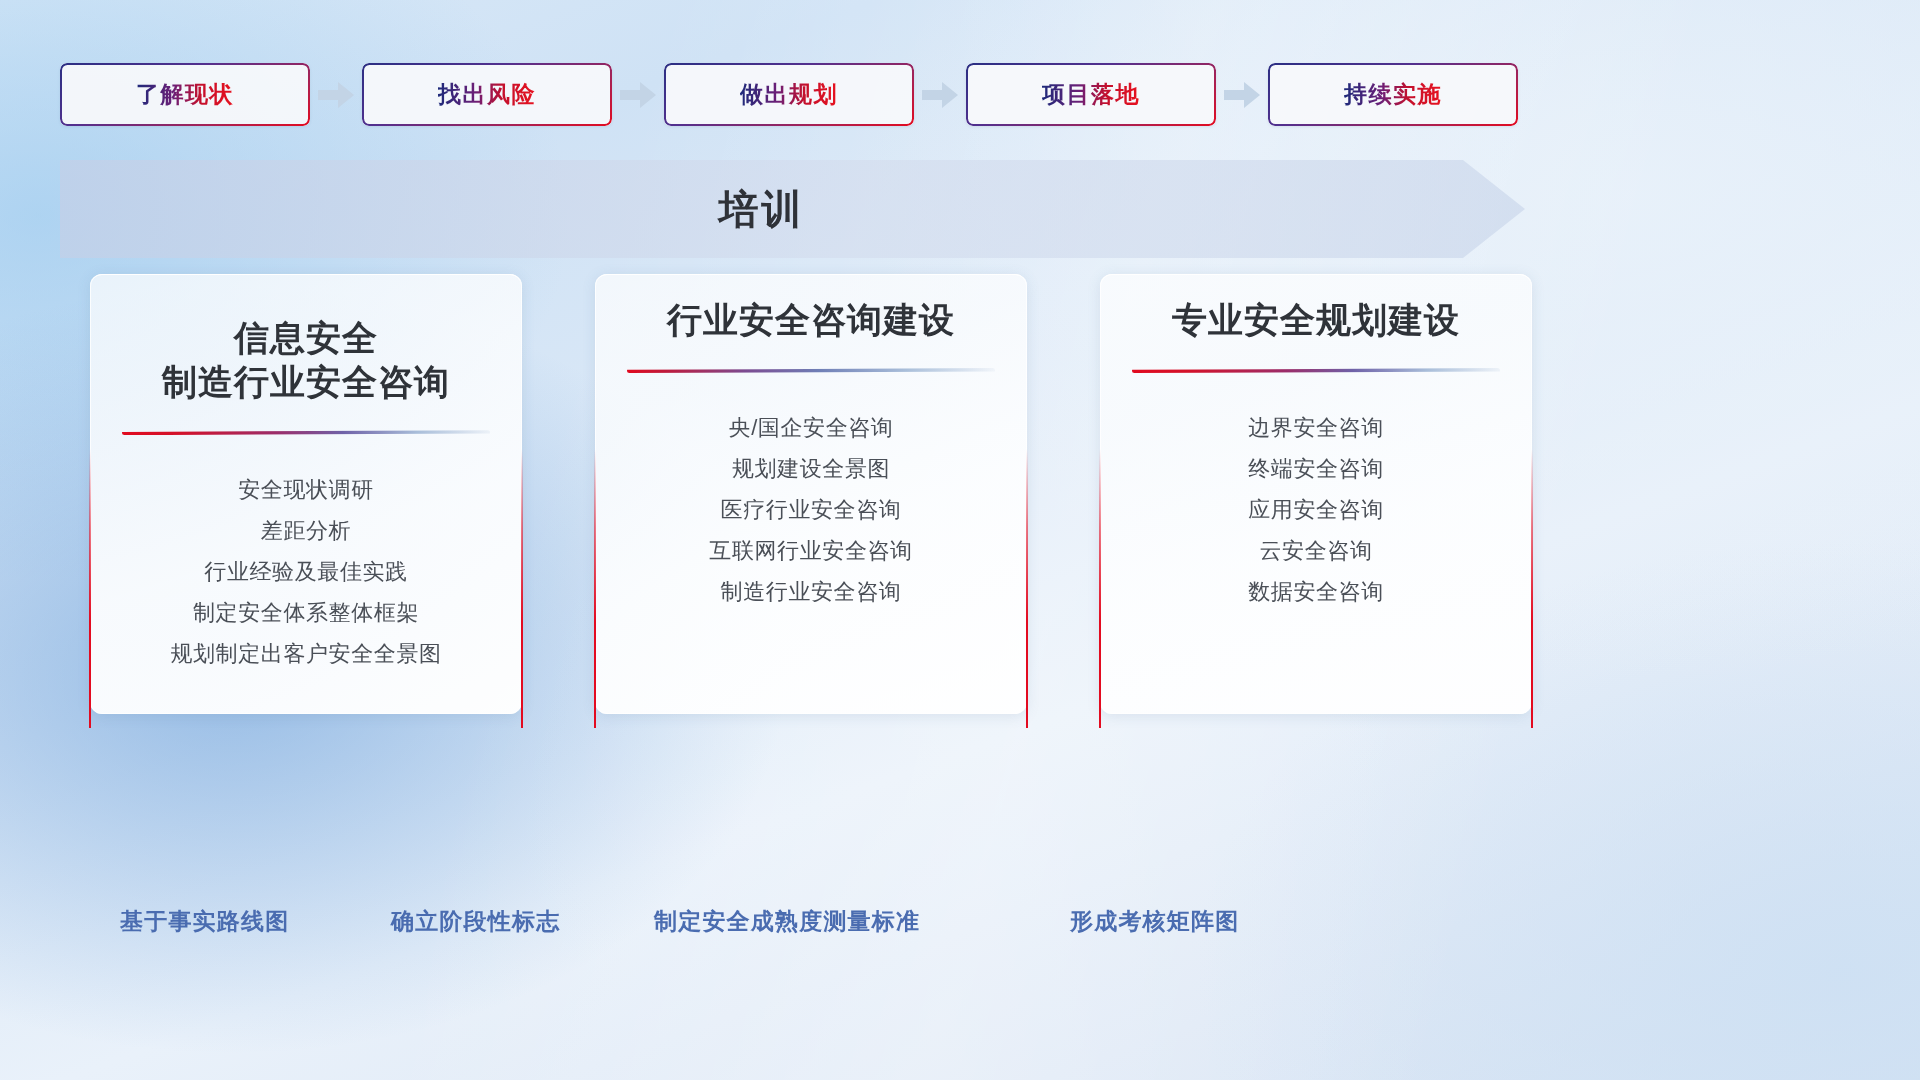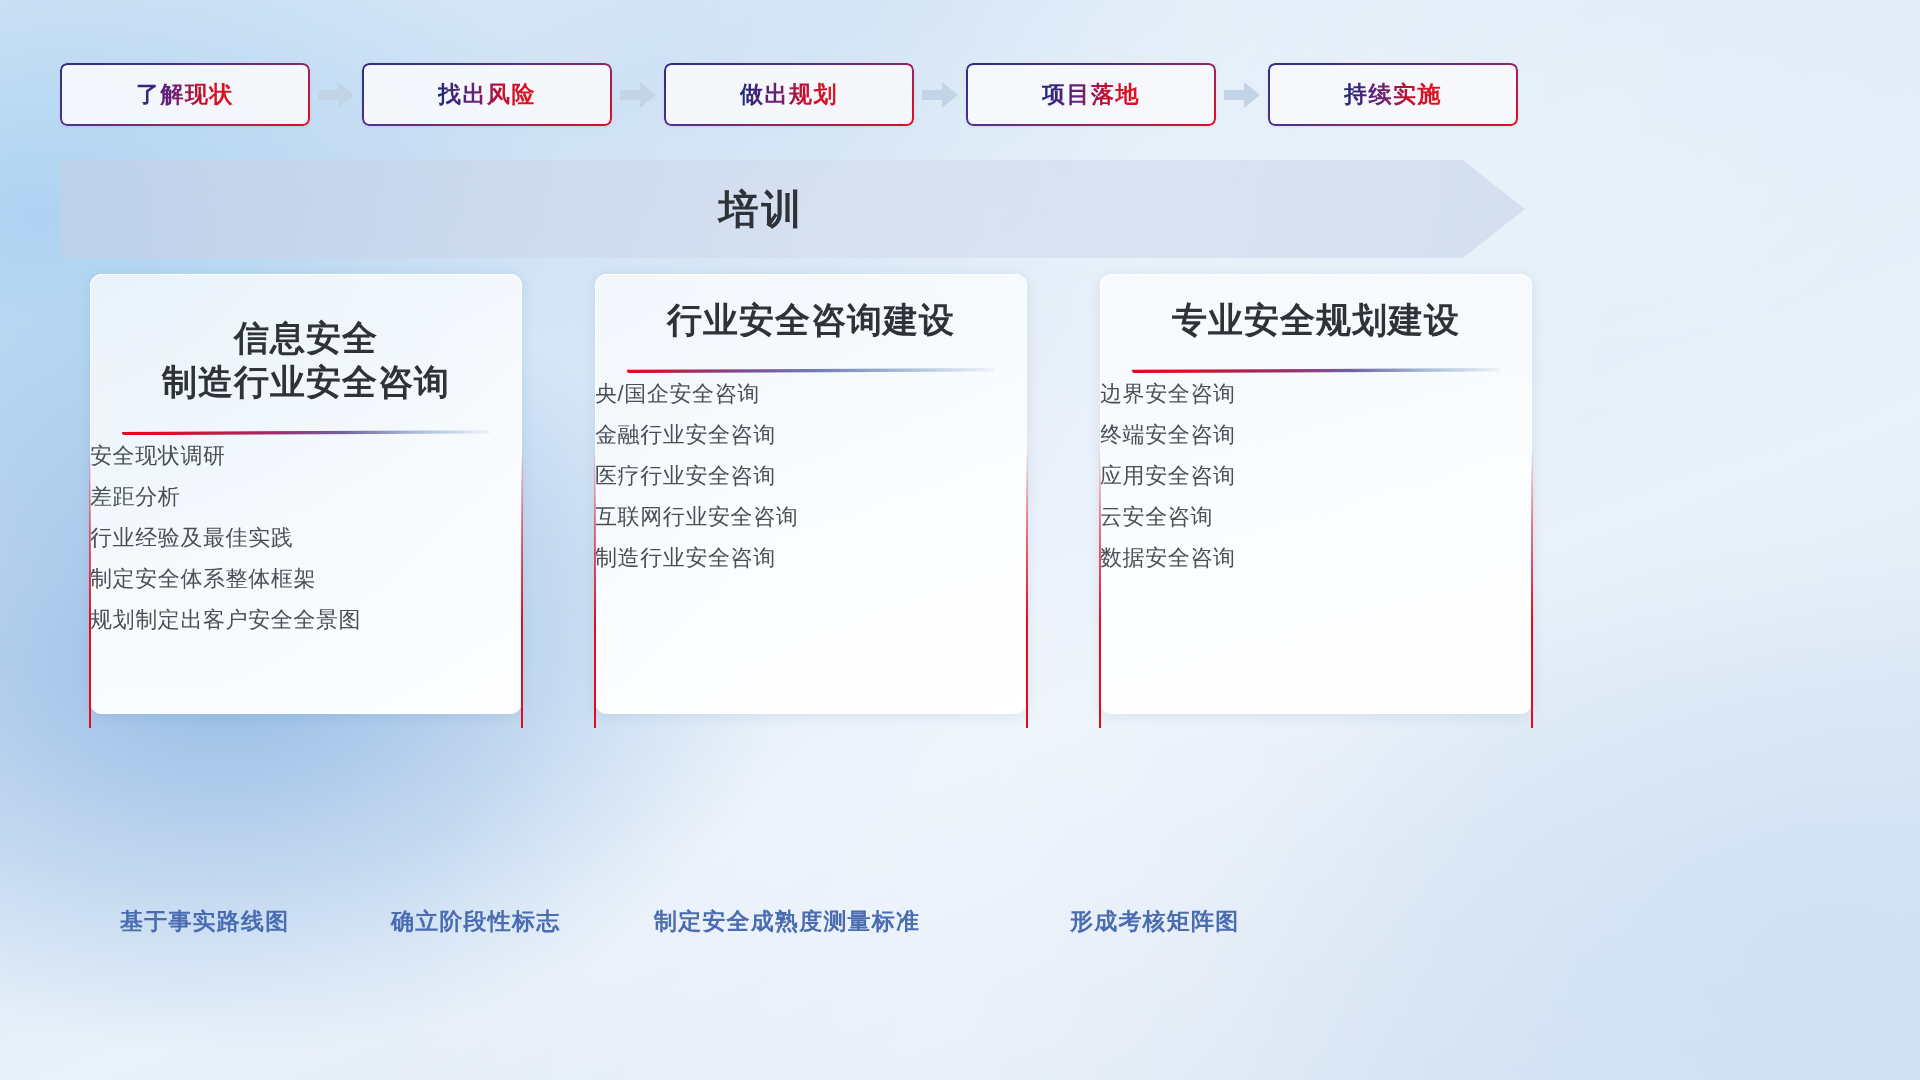--- a/index.html
+++ b/index.html
@@ -176,22 +176,23 @@
     margin-top: 26px;
     border-radius: 3px;
     background: linear-gradient(90deg, #e10a1f 0%, #d2122b 16%, #9b2d6a 42%, #6f62a8 60%, #a8bdd9 80%, rgba(205,217,233,0.25) 100%);
     clip-path: polygon(0 34%, 100% 0, 100% 66%, 0 100%);
   }
   .card.two .divider {
     background: linear-gradient(90deg, #e10a1f 0%, #c0193a 10%, #7c4b91 32%, #6f7fb6 52%, #aabfda 76%, rgba(205,217,233,0.18) 100%);
   }
 
   .card-list {
+    margin-top: 34px;
     width: 100%;
-    text-align: left;
+    text-align: center;
   }
   .card-list li {
     list-style: none;
     font-size: 22px;
     color: #4a4f57;
     line-height: 41px;
     letter-spacing: 0.6px;
   }
 
   
@@ -290,21 +291,21 @@
 
     <div class="card two">
       <span class="rail left"></span>
       <span class="rail right"></span>
       <div class="card-title">
         <div>行业安全咨询建设</div>
       </div>
       <div class="divider"></div>
       <ul class="card-list">
         <li>央/国企安全咨询</li>
-        <li>金融行业安全咨询</li>
+        <li>规划建设全景图</li>
         <li>医疗行业安全咨询</li>
         <li>互联网行业安全咨询</li>
         <li>制造行业安全咨询</li>
       </ul>
     </div>
 
     <div class="card three">
       <span class="rail left"></span>
       <span class="rail right"></span>
       <div class="card-title">

